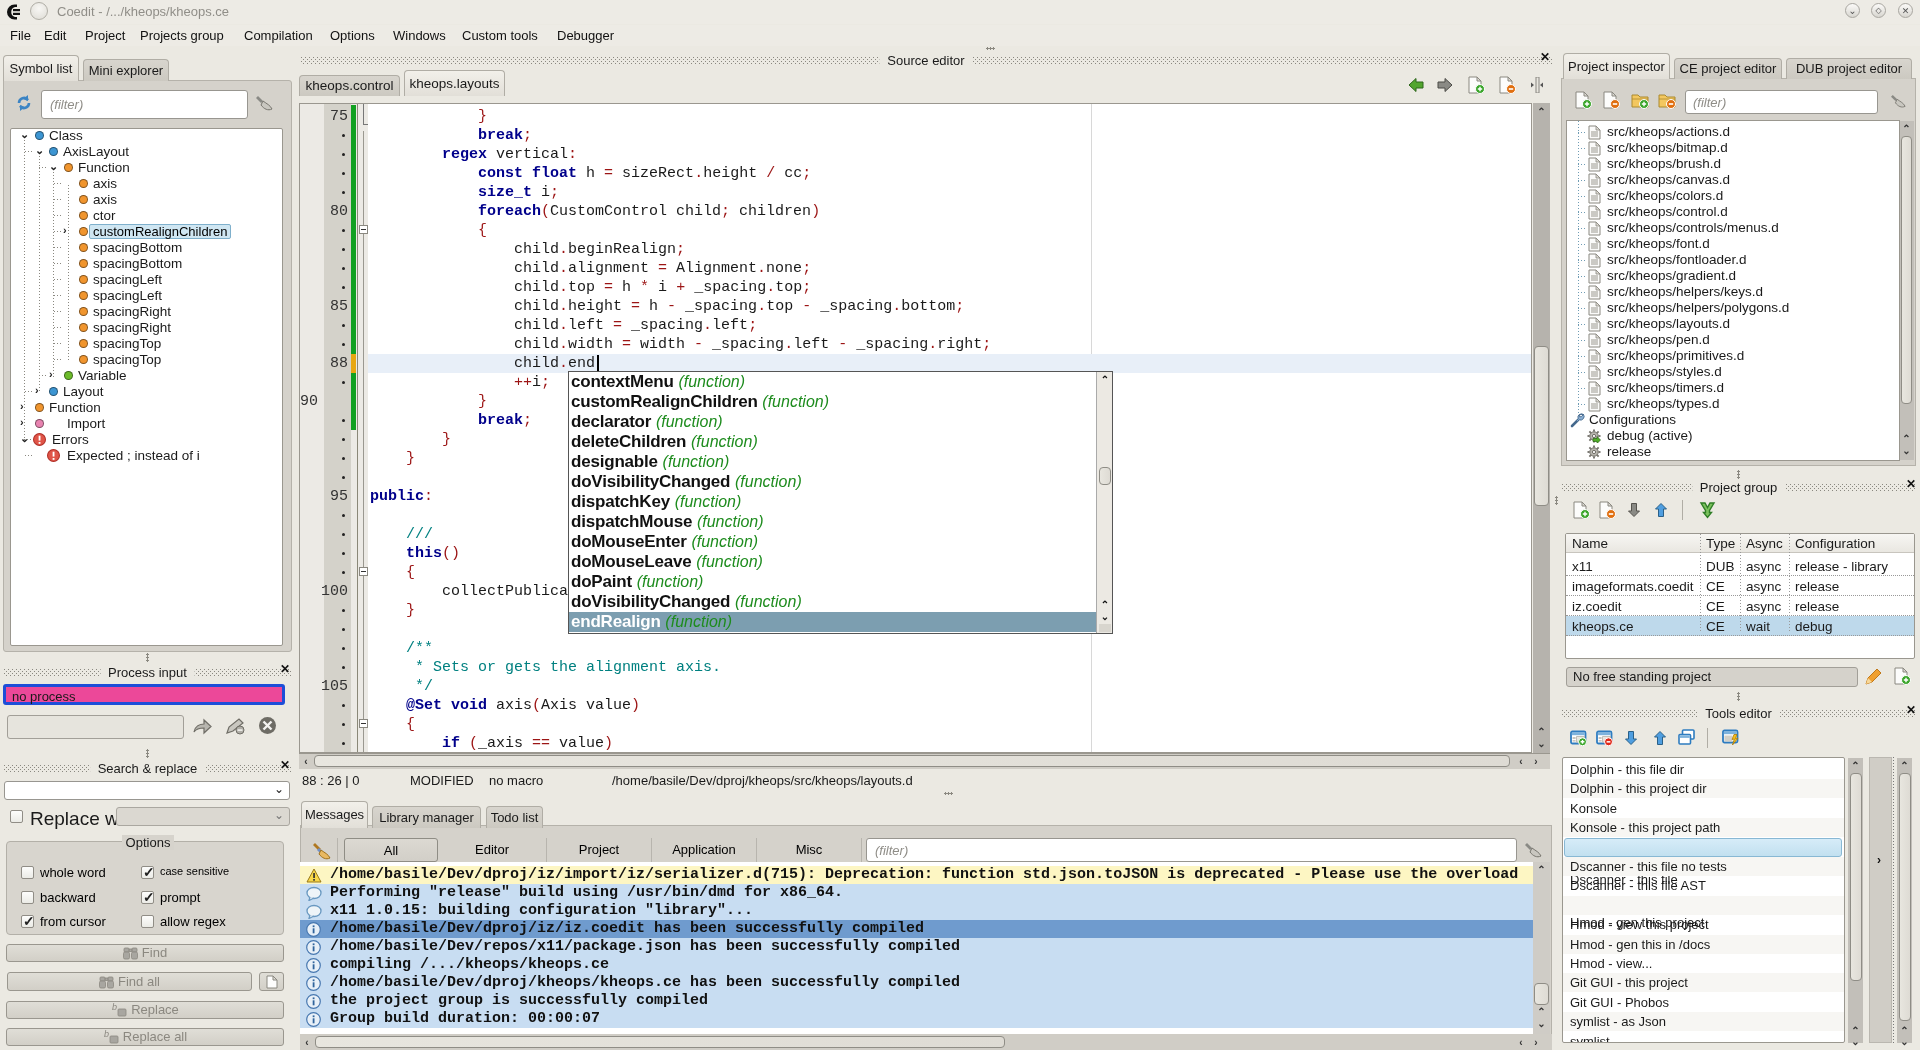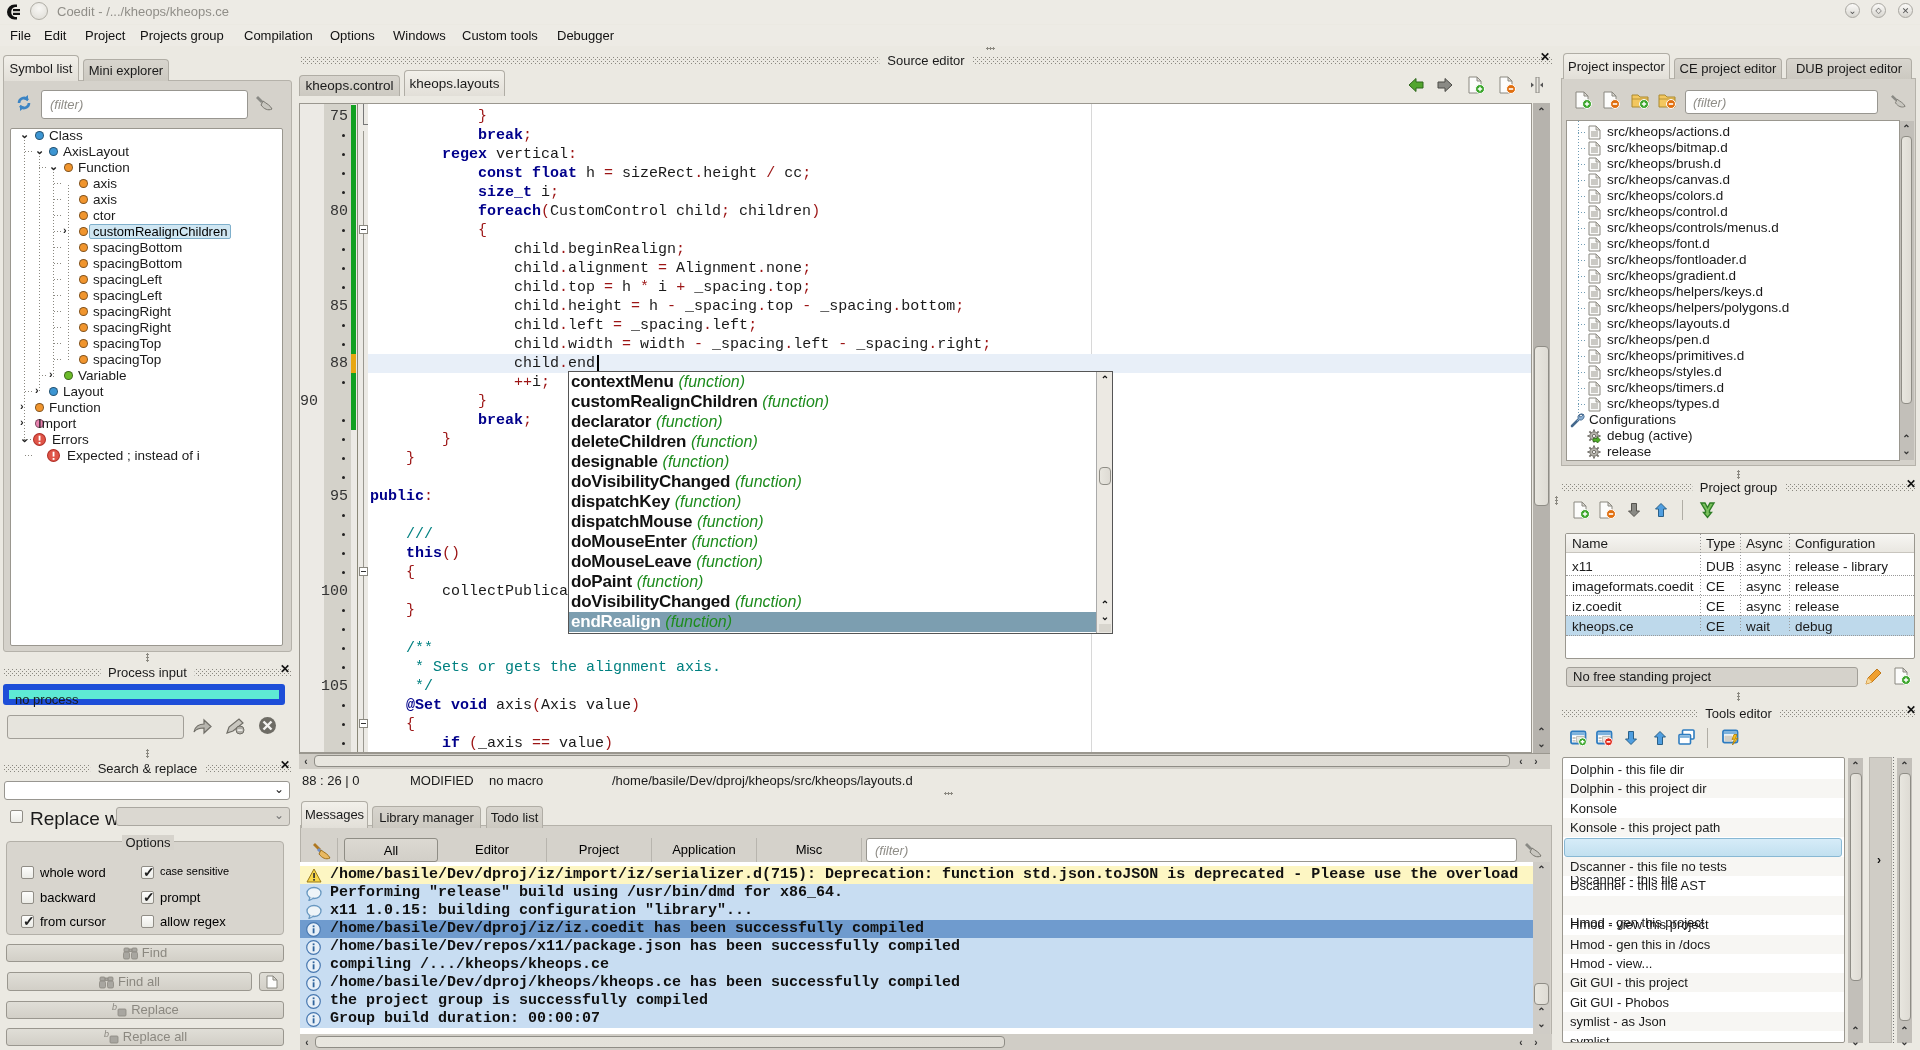--- a/index.html
+++ b/index.html
@@ -124,41 +124,41 @@
     <div class="trow" style="left:67px;top:239px;line-height:15px;">Variable</div>
     <div class="abs" style="left:13.5px;top:262px;width:8.0px;height:1px;background-image:linear-gradient(90deg,#8a8880 1px, transparent 1px);background-size:3px 1px;"></div>
     <div class="abs" style="left:24px;top:256px;width:10px;height:12px;font-size:11px;font-weight:bold;color:#222;line-height:10px;">›</div>
     <div class="abs" style="left:38px;top:258px;width:9px;height:9px;border-radius:50%;background:#3c95d2;border:1px solid rgba(0,0,0,0.45);"></div>
     <div class="trow" style="left:52px;top:255px;line-height:15px;">Layout</div>
     <div class="abs" style="left:9px;top:272px;width:10px;height:12px;font-size:11px;font-weight:bold;color:#222;line-height:10px;">›</div>
     <div class="abs" style="left:24px;top:274px;width:9px;height:9px;border-radius:50%;background:#f0952e;border:1px solid rgba(0,0,0,0.45);"></div>
     <div class="trow" style="left:38px;top:271px;line-height:15px;">Function</div>
     <div class="abs" style="left:9px;top:288px;width:10px;height:12px;font-size:11px;font-weight:bold;color:#222;line-height:10px;">›</div>
     <div class="abs" style="left:24px;top:290px;width:9px;height:9px;border-radius:50%;background:#e883b0;border:1px solid rgba(0,0,0,0.45);"></div>
-    <div class="trow" style="left:27px;top:287px;line-height:15px;text-align:right;">Import</div>
+    <div class="trow" style="left:56px;top:287px;line-height:15px;text-align:right;">Import</div>
     <div class="abs" style="left:9px;top:304px;width:10px;height:12px;font-size:11px;font-weight:bold;color:#222;line-height:10px;">⌄</div>
     <svg class="abs" style="left:22px;top:304px;" width="13" height="13" viewBox="0 0 12 12">
       <circle cx="6" cy="6" r="5.5" fill="#e05548" stroke="#b03028"></circle>
       <rect x="5.2" y="2.5" width="1.7" height="4.5" fill="#fff"></rect>
       <rect x="5.2" y="8.3" width="1.7" height="1.7" fill="#fff"></rect>
     </svg>
     <div class="trow" style="left:41px;top:303px;line-height:15px;">Errors</div>
     <div class="abs" style="left:13.5px;top:326px;width:8.0px;height:1px;background-image:linear-gradient(90deg,#8a8880 1px, transparent 1px);background-size:3px 1px;"></div>
     <svg class="abs" style="left:36px;top:320px;" width="13" height="13" viewBox="0 0 12 12">
       <circle cx="6" cy="6" r="5.5" fill="#e05548" stroke="#b03028"></circle>
       <rect x="5.2" y="2.5" width="1.7" height="4.5" fill="#fff"></rect>
       <rect x="5.2" y="8.3" width="1.7" height="1.7" fill="#fff"></rect>
     </svg>
     <div class="trow" style="left:56px;top:319px;line-height:15px;">Expected ; instead of i</div>
   </div>
 <div class="abs dothead" style="left:3px;top:668px;width:289px;height:8px;">
     <span class="lbl">Process input</span>
   </div>
 <div class="xbtn" style="left:280px;top:664px;">✕</div>
-<div class="abs" style="left:3px;top:684px;width:282px;height:21px;background:#5eead4;border:6px solid #1d4ed8;border-radius:3px;font-size:13px;color:#1a1a1a;padding:2px 6px;">no process</div>
+<div class="abs" style="left:3px;top:684px;width:282px;height:21px;background:#ec4899;border:3px solid #1d4ed8;border-radius:3px;font-size:13px;color:#1a1a1a;padding:2px 6px;">no process</div>
 <div class="abs" style="left:7px;top:715px;width:177px;height:24px;background:#e6e4dd;border:1px solid #a29f98;border-radius:3px;"></div>
 <svg class="abs" style="left:192px;top:718px;" width="20" height="17" viewBox="0 0 20 17">
     <path d="M2 14 C3 8 8 6 12 6 L12 2 L19 8.5 L12 15 L12 10 C8 10 4 11 2 14 Z" fill="#b8b6af" stroke="#6f6d66" stroke-width="1.2"></path>
   </svg>
 <svg class="abs" style="left:225px;top:718px;" width="20" height="17" viewBox="0 0 20 17">
     <path d="M2 15 L4 9 L14 1 L18 5 L8 13 Z" fill="#c9c7c0" stroke="#6f6d66" stroke-width="1.2"></path>
     <circle cx="15" cy="12" r="4" fill="#b0aea7" stroke="#6f6d66"></circle>
     <rect x="12.5" y="11.3" width="5" height="1.6" fill="#f2f1ee"></rect>
   </svg>
 <svg class="abs" style="left:258px;top:716px;" width="19" height="19" viewBox="0 0 19 19">

